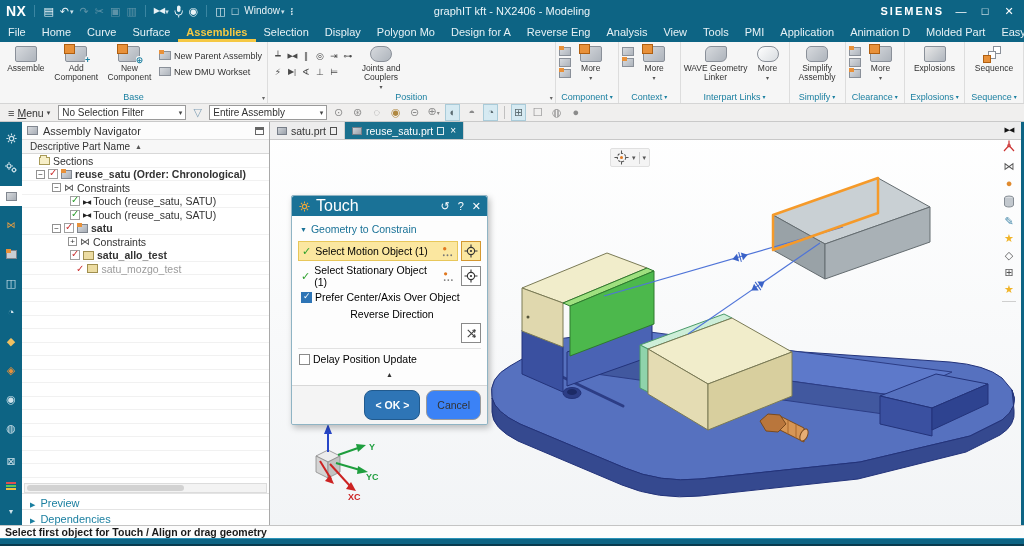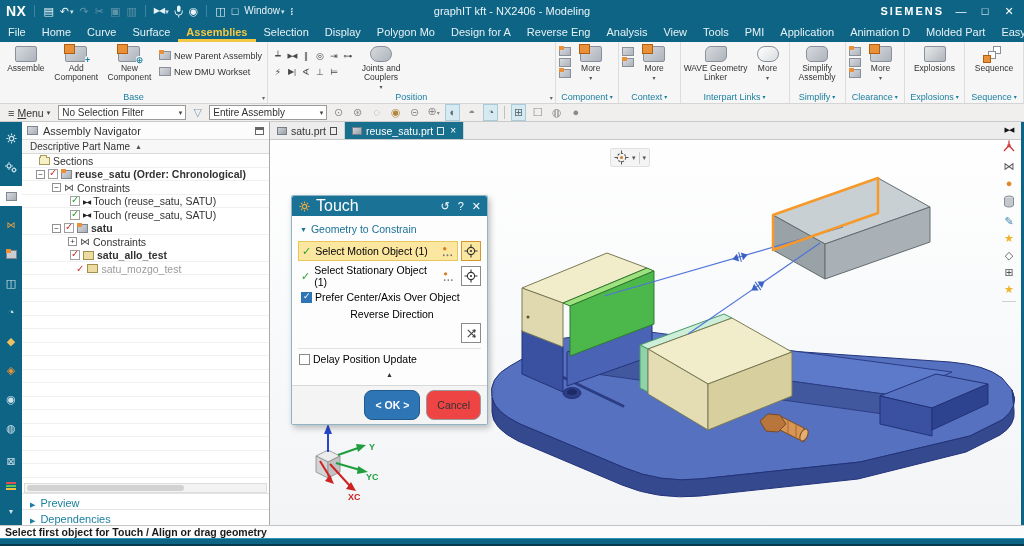--- a/index.html
+++ b/index.html
@@ -133,21 +133,21 @@
   .sqbtn { width:20px; height:20px; border:1px solid #8a8a8a; background:#fff; display:flex; align-items:center; justify-content:center; flex:0 0 auto; }
   .sqbtn.hl { background:#fbe7a0; border:1px solid #d49830; }
   .cbx { width:11px; height:11px; border:1px solid #8a8a8a; background:#fff; position:relative; flex:0 0 auto; }
   .cbx.on { background:#2e75b6; border-color:#2e75b6; }
   .cbx.on::after { content:"✓"; position:absolute; left:1px; top:-2px; color:#fff; font-size:9px; font-weight:bold; }
   .dlg-div { height:1px; background:#e2e2e2; margin:4px 0; }
   .dlg-collapse { text-align:center; font-size:7px; color:#333; padding:1px 0 3px 0; }
   .dlg-footer { border-top:1px solid #d8d8d8; background:#f4f4f4; display:flex; justify-content:flex-end; gap:6px; padding:4px 6px; border-radius:0 0 2px 2px; }
   .btn { height:30px; display:flex; align-items:center; justify-content:center; font-size:10.5px; border-radius:8px; padding:0 10px; cursor:default; }
   .btn.primary { background:#2e75b6; color:#fff; border:1px solid #215a8e; font-weight:bold; }
-  .btn.plain { background:#ef4444; color:#333; border:1px solid #9a9a9a; }
+  .btn.plain { background:#3b82f6; color:#333; border:1px solid #9a9a9a; }
 
   
   .statusbar { height:13px; background:#fcfcfc; border-top:1px solid #c4c4c4; font-size:10.5px; font-weight:bold; color:#1a1a1a; display:flex; align-items:center; padding-left:5px; flex:0 0 auto; }
   .bstrip { height:8px; background:#0d6484; border-top:1px solid #2a93b8; box-shadow:inset 0 -2px 0 #083a4e; flex:0 0 auto; }
 </style>
 </head>
 <body>
 
 <div class="app">
 

